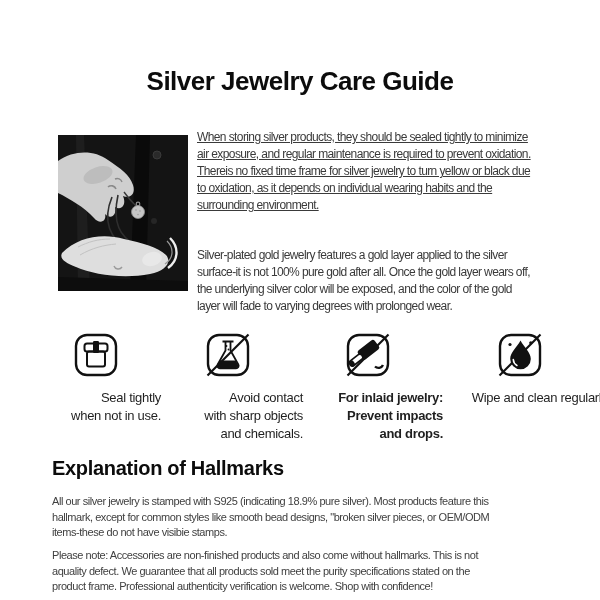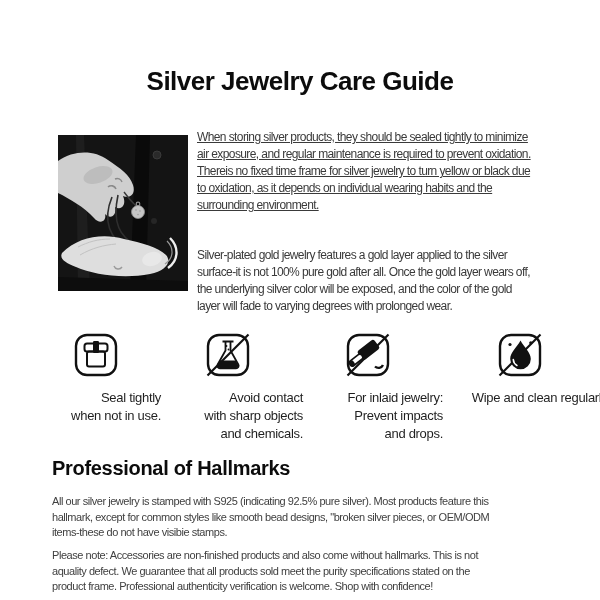--- a/index.html
+++ b/index.html
@@ -48,21 +48,21 @@
   .tip-caption {
     top: 381px;
     font-size: 13px; line-height: 18px;
     letter-spacing: -0.3px;
     color: #1f1f1f;
     text-align: right;
     white-space: pre-line;
   }
   .tip-caption.c1 { left: 31px;  width: 130px; }
   .tip-caption.c2 { left: 153px; width: 150px; }
-  .tip-caption.c3 { left: 293px; width: 150px; }
+  .tip-caption.c3 { left: 293px; width: 150px; font-weight: bold; }
   .tip-caption.c4 { left: 430px; width: 180px; }
 
   .hallmarks-heading {
     left: 52px; top: 447px;
     font-size: 20px; font-weight: 700;
     letter-spacing: -0.3px;
     color: #0c0c0c;
     line-height: 26px;
   }
   .hallmark-para {
@@ -173,19 +173,19 @@
 <div class="abs tip-caption c1">Seal tightly
 when not in use.</div>
 <div class="abs tip-caption c2">Avoid contact
 with sharp objects
 and chemicals.</div>
 <div class="abs tip-caption c3">For inlaid jewelry:
 Prevent impacts
 and drops.</div>
 <div class="abs tip-caption c4">Wipe and clean regularly.</div>
 
-<h2 class="abs hallmarks-heading">Professional of Hallmarks</h2>
-<p class="abs hallmark-para hp1">All our silver jewelry is stamped with S925 (indicating 92.5% pure silver). Most products feature this
+<h2 class="abs hallmarks-heading">Explanation of Hallmarks</h2>
+<p class="abs hallmark-para hp1">All our silver jewelry is stamped with S925 (indicating 18.9% pure silver). Most products feature this
 hallmark, except for common styles like smooth bead designs, "broken silver pieces, or OEM/ODM
 items-these do not have visibie stamps.</p>
 <p class="abs hallmark-para hp2">Please note: Accessories are non-finished products and also come without hallmarks. This is not
 aquality defect. We guarantee that all products sold meet the purity specifications stated on the
 product frame. Professional authenticity verification is welcome. Shop with confidence!</p>
 
 </body></html>

